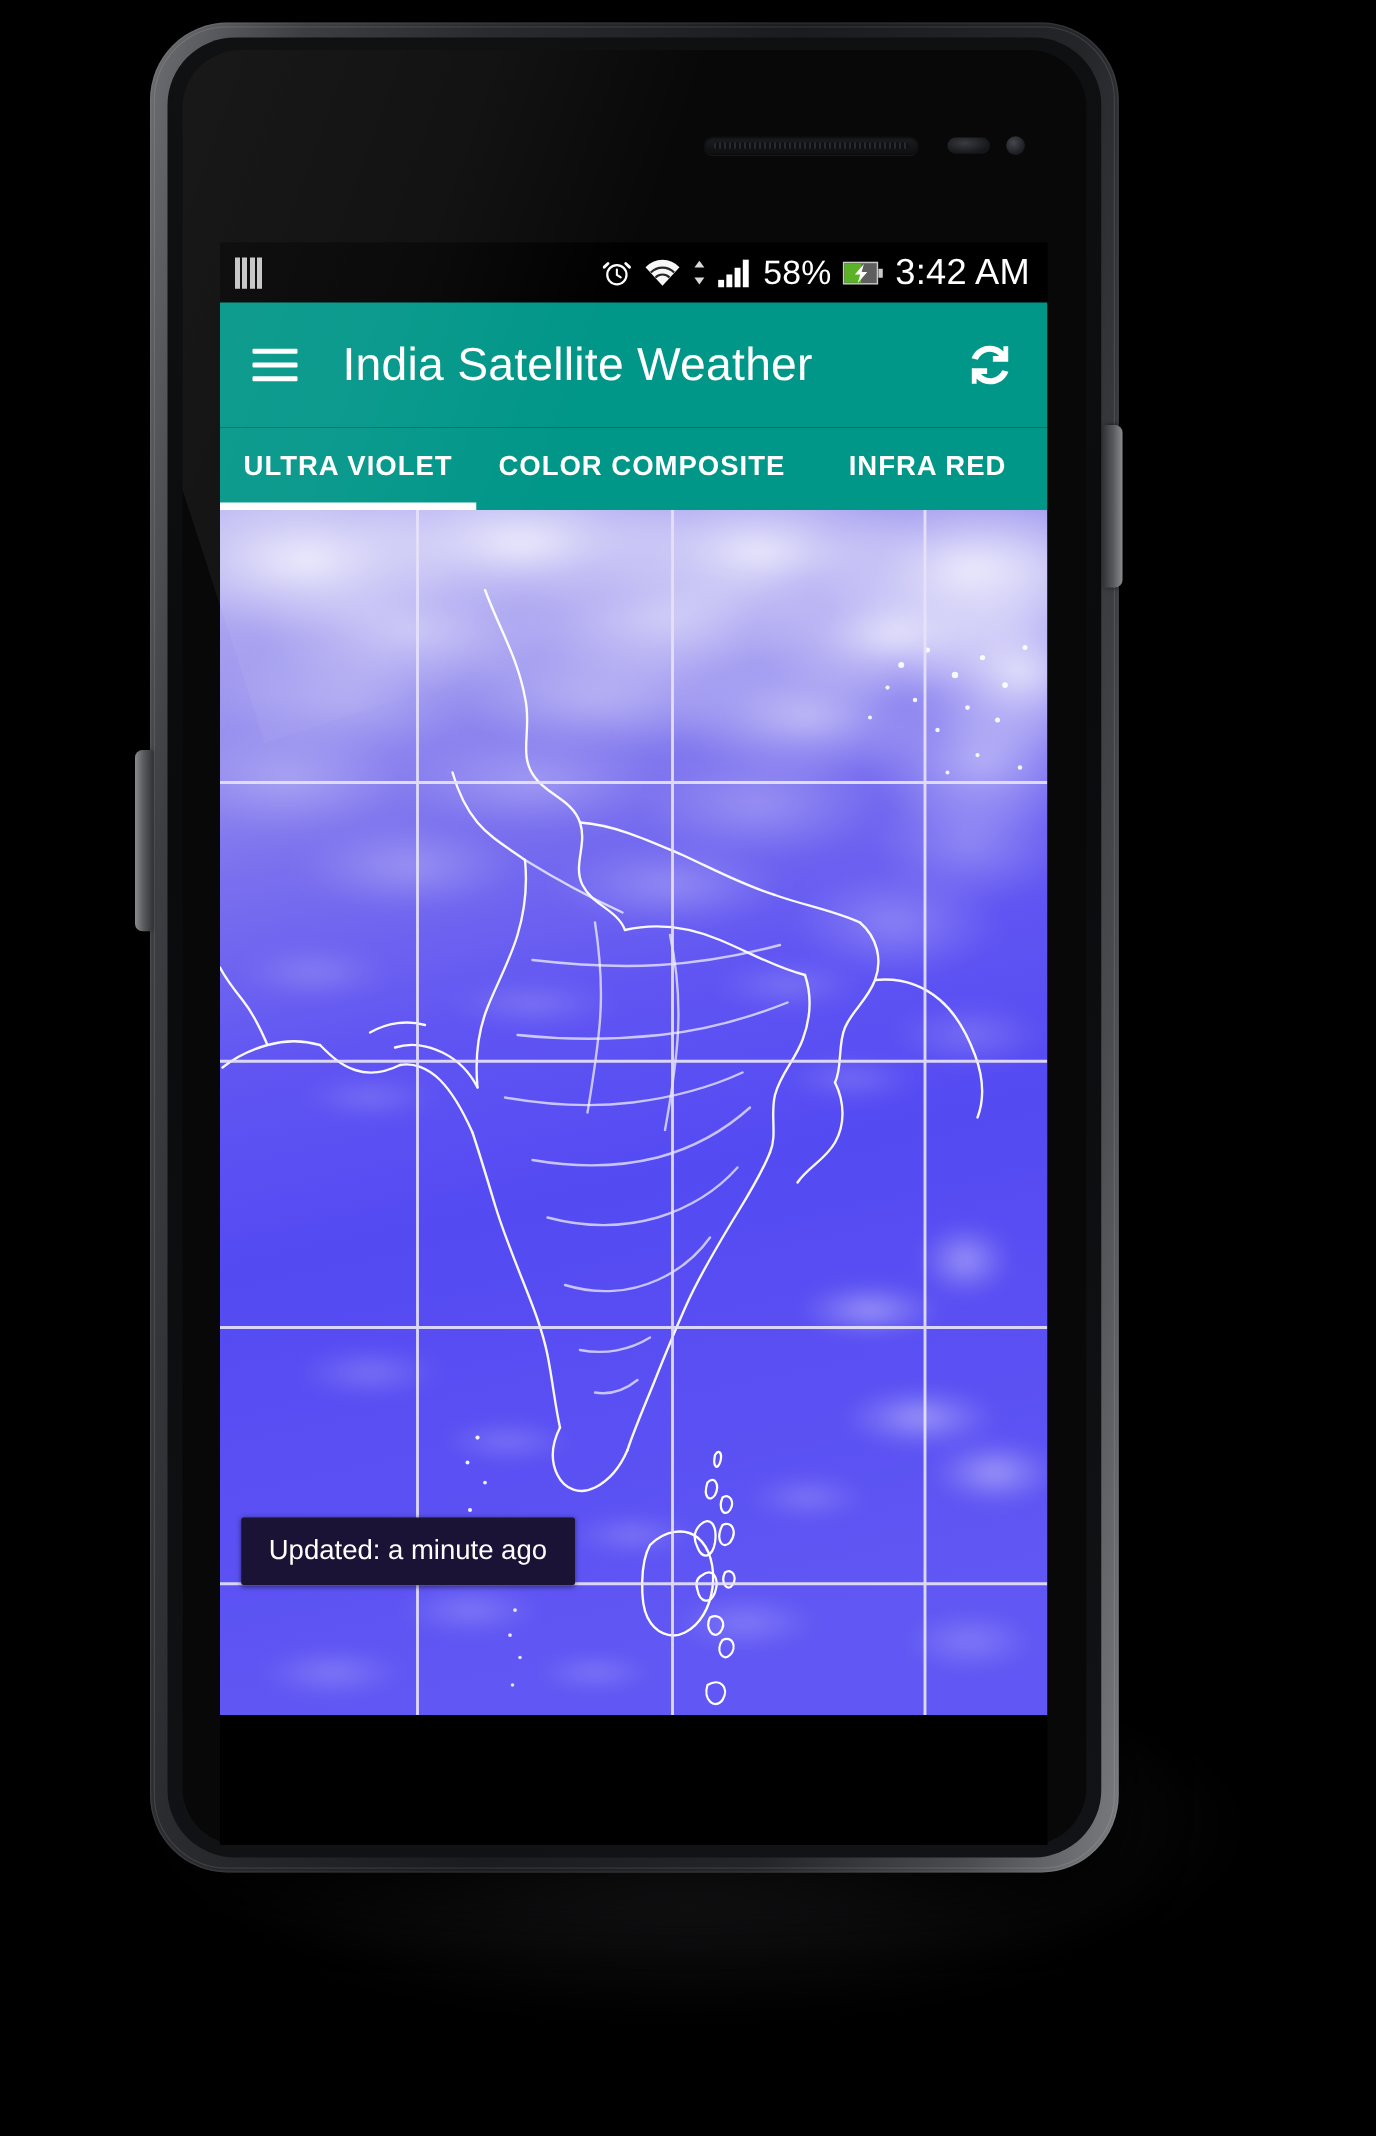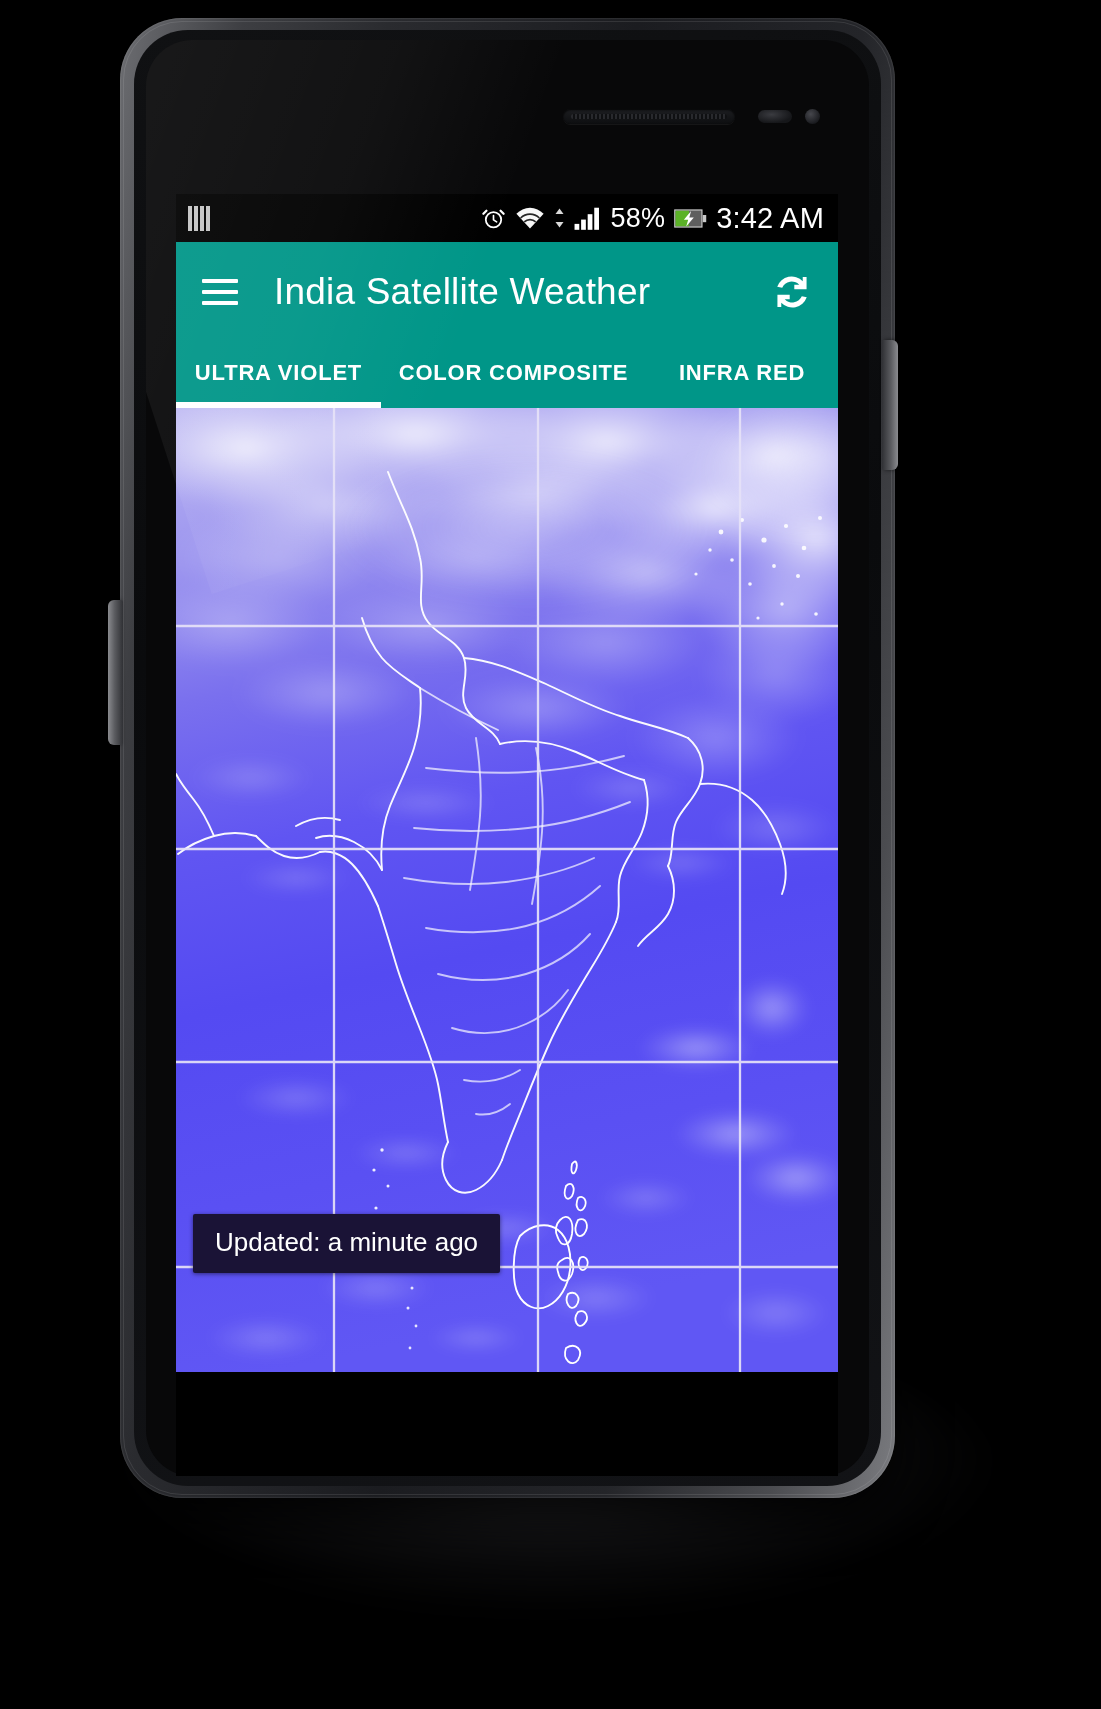--- a/index.html
+++ b/index.html
@@ -261,21 +261,21 @@
   }
   .map-svg { position: absolute; left: 0; top: 0; }
 
   
   .toast {
     position: absolute;
     left: 193px;
     top: 1214px;
     background: #1a1336;
     color: #ffffff;
-    font-size: 26px;
+    font-size: 22px;
     padding: 13px 22px 15px 22px;
     border-radius: 2px;
     white-space: nowrap;
     box-shadow: 0 1px 4px rgba(0,0,0,0.5);
     z-index: 30;
     text-align: right;
   }
 
   
   .bottom-bezel {

